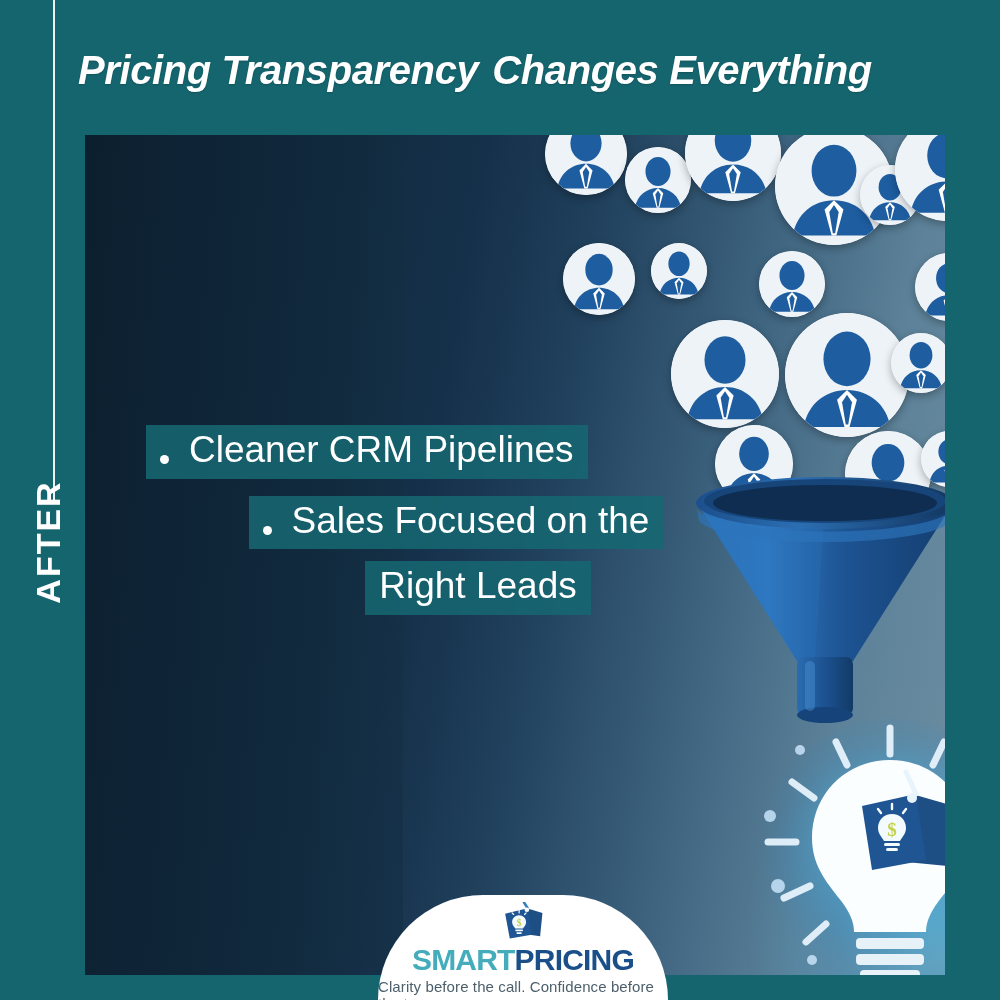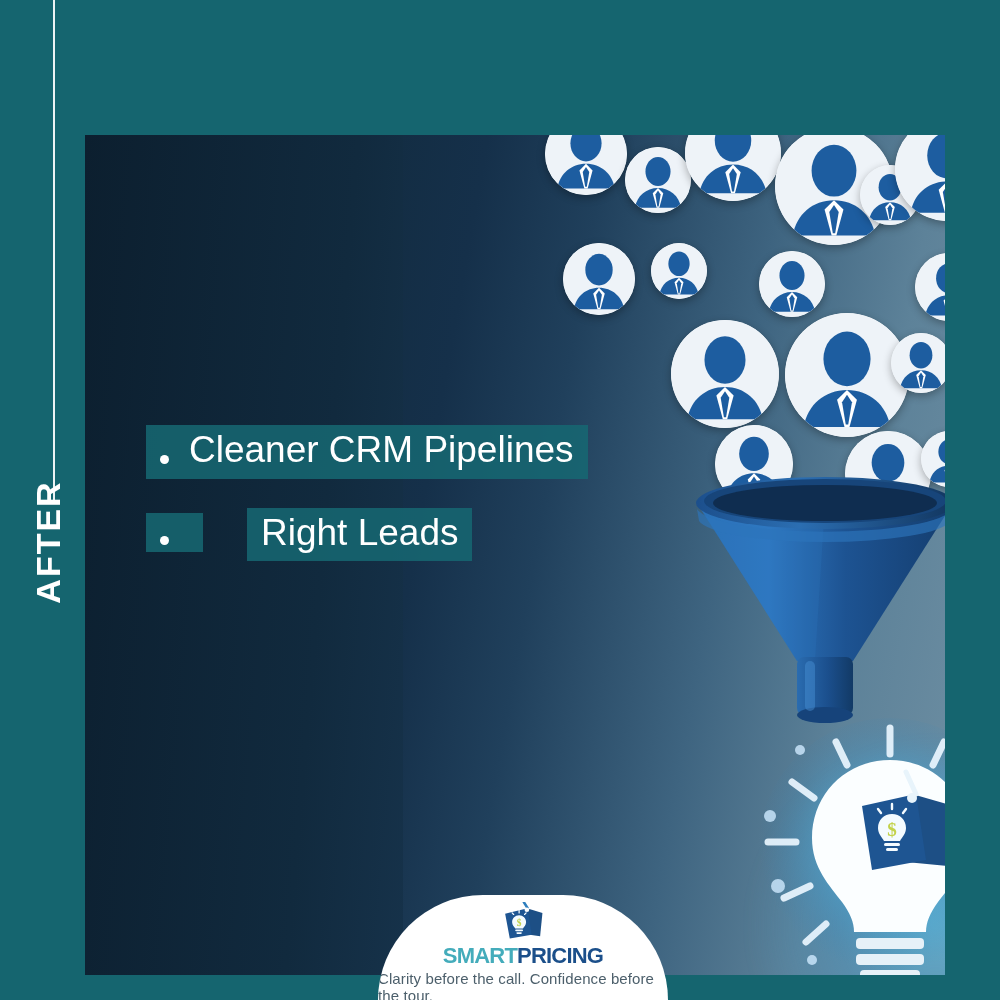--- a/index.html
+++ b/index.html
@@ -147,40 +147,43 @@
     border-radius:110px 110px 0 0;
     overflow:hidden;
     display:flex;
     flex-direction:column;
     align-items:center;
     padding-top:7px;
   }
   #logo-mark { width:56px; height:42px; }
   #logo-mark svg { width:100%; height:100%; display:block; }
   #logo-word {
-    font-size:22px;
+    font-size:30px;
     font-weight:bold;
     letter-spacing:-0.8px;
     margin-top:1px;
     line-height:1;
   }
   #logo-word .smart   { color:#44acbb; }
   #logo-word .pricing { color:#1b4f8a; }
   #logo-tag {
     font-size:15px;
     color:#4c5f6b;
     margin-top:3px;
     letter-spacing:.1px;
   }
 </style>
 </head>
 <body>
 
 <div id="canvas">
 
+  <div id="headline">
+    <span>Pricing Transparency</span><span class="gap"></span><span>Changes Everything</span>
+  </div>
 
   <div id="rail-line"></div>
   <div id="rail-label">AFTER</div>
 
   <div id="panel">
     <div id="panel-slab"></div>
     <div id="panel-glow"></div>
 
     <div id="bubbles">
         <div class="bubble" style="left: 460px; top: -22px; width: 82px; height: 82px;">
@@ -476,20 +479,21 @@
   <div id="bullets">
       <div class="bullet-row">
         <div><div class="bullet-hl">
             <span class="bullet-dot"></span>
             <span>Cleaner CRM Pipelines</span>
           </div></div>
       </div>
       <div class="bullet-row">
         <div><div class="bullet-hl">
             <span class="bullet-dot"></span>
+            <span>Sales Focused on the</span>
           </div><div class="bullet-hl bullet-cont" style="margin-top: 12px;">
             <span>Right Leads</span>
           </div></div>
       </div>
     </div>
 
   <div id="logo-card">
     <div id="logo-mark">
       <svg viewBox="0 0 70 54" xmlns="http://www.w3.org/2000/svg">
         <path d="M40,8 L60,14 L57,44 L37,41 Z" fill="#1d4f85"></path>

